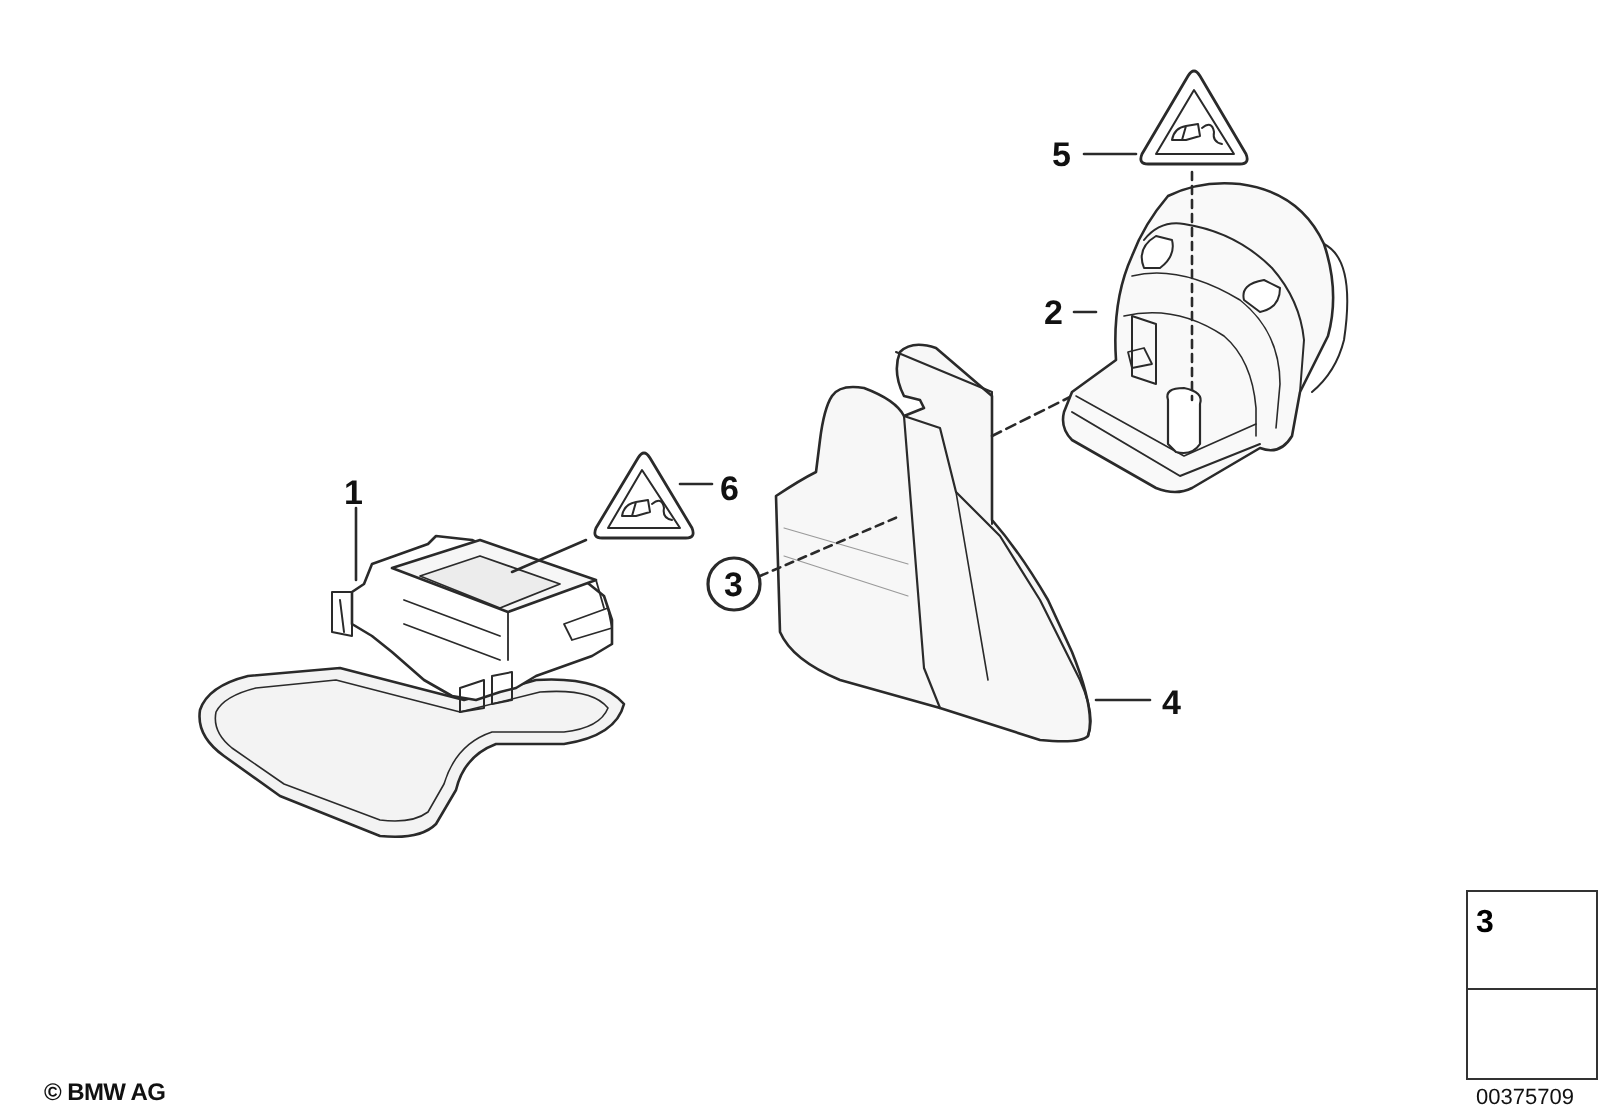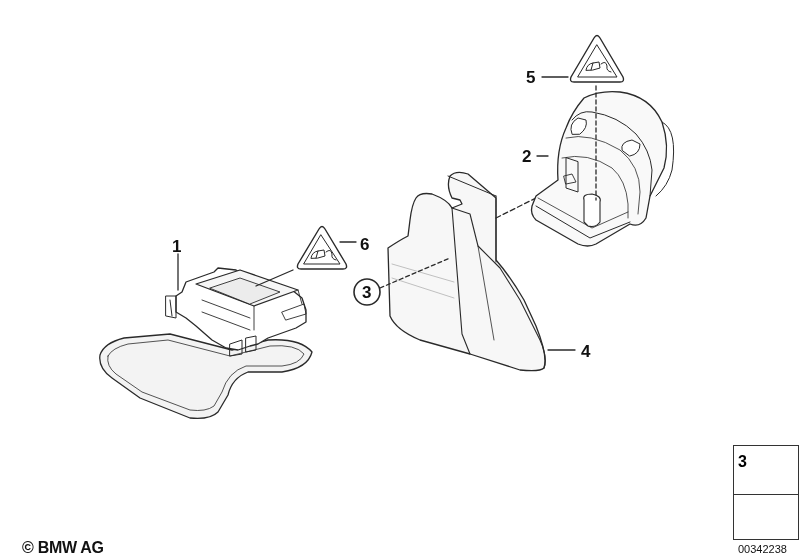--- a/index.html
+++ b/index.html
@@ -1,19 +1,19 @@
 <!DOCTYPE html>
 <html><head>
 <meta charset="utf-8">
 <style>
   html, body { margin:0; padding:0; background:#ffffff; }
   body { width:799px; height:559px; position:relative; overflow:hidden; font-family:"Liberation Sans", sans-serif; }
   #diagram { position:absolute; left:0; top:0; width:799px; height:559px; }
   .label { position:absolute; font-family:"Liberation Sans", sans-serif; font-weight:bold; font-size:17px; color:#111; line-height:1; }
-  .footer-left { position:absolute; left:22px; top:539px; font-size:16px; font-weight:bold; color:#111; letter-spacing:-0.3px; }
+  .footer-left { position:absolute; left:22px; top:539px; font-size:12px; font-weight:bold; color:#111; letter-spacing:-0.3px; }
   .footer-right { position:absolute; left:738px; top:543px; font-size:11px; color:#111; }
   .legend-box { position:absolute; left:733px; top:445px; width:64px; height:93px; border:1px solid #333; background:#fff; }
   .legend-divider { position:absolute; left:0; top:48px; width:64px; height:1px; background:#333; }
   .legend-num { position:absolute; left:4px; top:7px; font-weight:bold; font-size:16px; }
 </style>
 </head>
 <body>
 
 <div id="diagram">
   <svg width="799" height="559" viewBox="0 0 799 559" xmlns="http://www.w3.org/2000/svg">
@@ -105,14 +105,14 @@
   <div class="label" style="left:360px; top:236px;">6</div>
 
   
   <div class="legend-box">
     <div class="legend-num">3</div>
     <div class="legend-divider"></div>
   </div>
 
   
   <div class="footer-left">© BMW AG</div>
-  <div class="footer-right">00342238</div>
+  <div class="footer-right">00375709</div>
 </div>
 
 </body></html>

